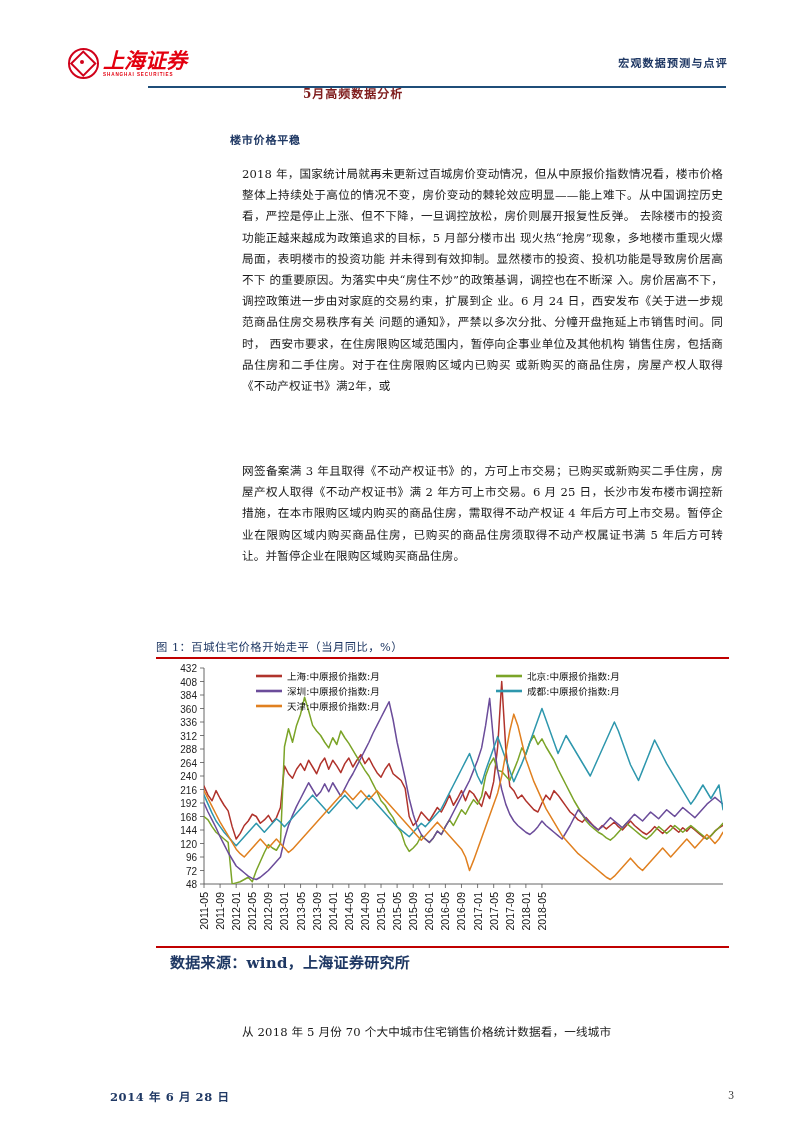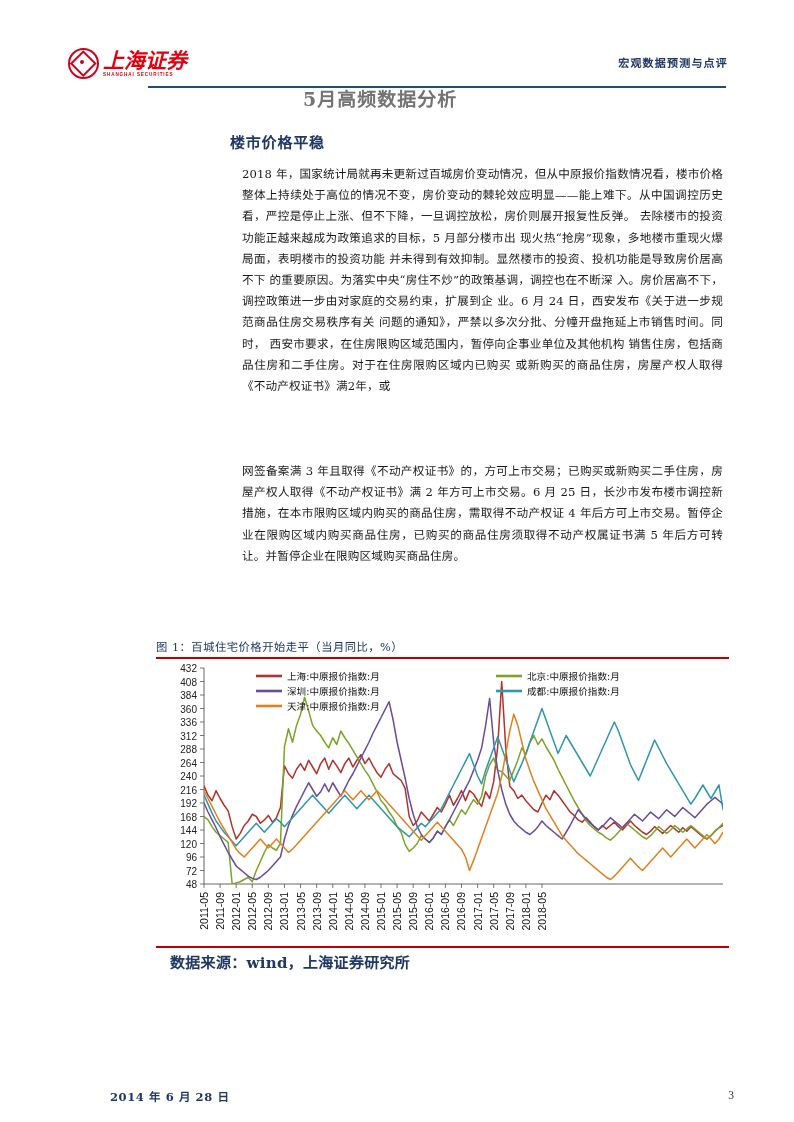--- a/index.html
+++ b/index.html
@@ -51,26 +51,26 @@
   }
   .header-rule{
     position:absolute; left:148px; top:42px; width:578px; height:2.4px;
     background:#1f4e79;
   }
 
   
   .doc-title{
     position:absolute; left:303px; top:84px;
     font-family:"DejaVu Serif",serif;
-    font-weight:bold; font-size:19px; color:#737373; letter-spacing:1px;
+    font-weight:bold; font-size:12px; color:#7f1d1d; letter-spacing:1px;
   }
   .sub-title{
     position:absolute; left:230px; top:131px;
     font-family:"DejaVu Serif",serif;
-    font-weight:bold; font-size:15px; color:#1f3864; letter-spacing:0.8px;
+    font-weight:bold; font-size:11px; color:#1f3864; letter-spacing:0.8px;
   }
 
   
   .body-text{
     position:absolute; left:230px; top:152px; width:505px;
     font-family:"DejaVu Serif",serif;
     font-size:11.6px; line-height:21.2px; color:#1a1a1a;
     text-align:justify; text-justify:inter-ideograph;
     letter-spacing:0.15px;
   }
@@ -243,17 +243,20 @@
         <line x1="340" y1="29" x2="366" y2="29" stroke="#2e97ad" stroke-width="2.6"></line>
         <text x="371" y="33" font-family="DejaVu Sans, sans-serif" font-size="9.6" fill="#111">成都:中原报价指数:月</text>
         <line x1="100" y1="44" x2="126" y2="44" stroke="#e08020" stroke-width="2.6"></line>
         <text x="131" y="48" font-family="DejaVu Sans, sans-serif" font-size="9.6" fill="#111">天津:中原报价指数:月</text>
       </svg>
   </div>
 
   <div class="fig-rule-bottom"></div>
   <div class="fig-source">数据来源：wind，上海证券研究所</div>
 
+  <div class="body-text" style="top:1010px;">
+    <p>从 2018 年 5 月份 70 个大中城市住宅销售价格统计数据看，一线城市</p>
+  </div>
 
   <div class="footer-date">2014 年 6 月 28 日</div>
   <div class="footer-page">3</div>
 
 </div>
 
 </body></html>

